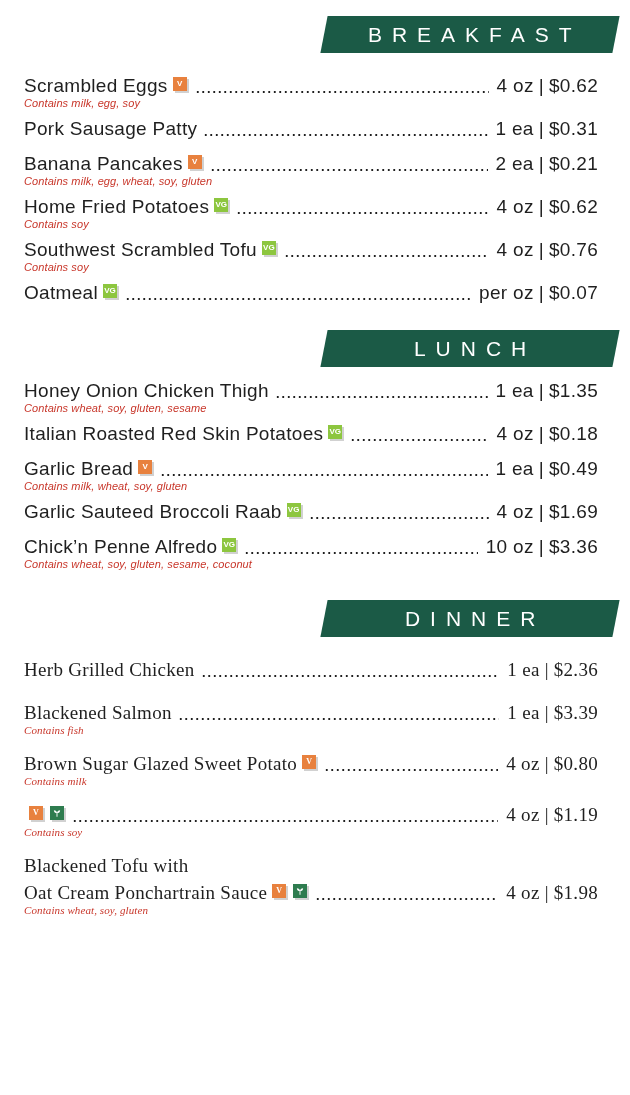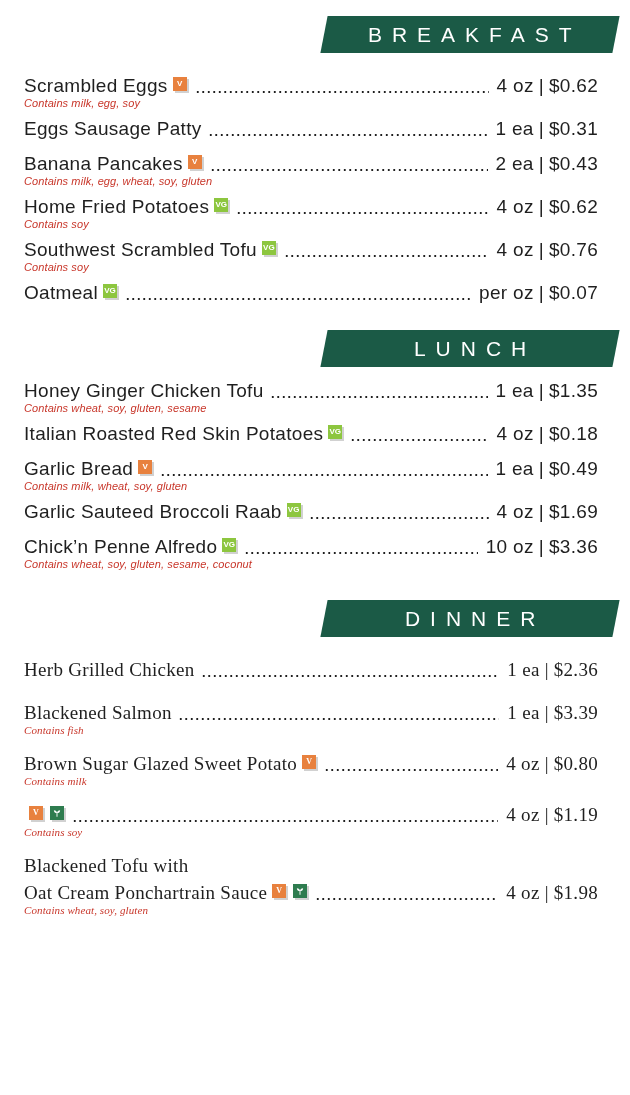--- a/index.html
+++ b/index.html
@@ -134,33 +134,33 @@
           <span class="item-name">Scrambled Eggs</span>
           <span class="badge badge-v">V</span>
           <span class="dots"></span>
           <span class="price-group"><span>4 oz</span><span class="divider">|</span><span>$0.62</span></span>
         </div>
         <div class="allergen">Contains milk, egg, soy</div>
       </div>
 
       <div class="item">
         <div class="item-row">
-          <span class="item-name">Eggs Sausage Patty</span>
+          <span class="item-name">Pork Sausage Patty</span>
           <span class="dots"></span>
           <span class="price-group"><span>1 ea</span><span class="divider">|</span><span>$0.31</span></span>
         </div>
       </div>
 
 
       <div class="item">
         <div class="item-row">
           <span class="item-name">Banana Pancakes</span>
           <span class="badge badge-v">V</span>
           <span class="dots"></span>
-          <span class="price-group"><span>2 ea</span><span class="divider">|</span><span>$0.43</span></span>
+          <span class="price-group"><span>2 ea</span><span class="divider">|</span><span>$0.21</span></span>
         </div>
         <div class="allergen">Contains milk, egg, wheat, soy, gluten</div>
       </div>
 
       <div class="item">
         <div class="item-row">
           <span class="item-name">Home Fried Potatoes</span>
           <span class="badge badge-vg">VG</span>
           <span class="dots"></span>
           <span class="price-group"><span>4 oz</span><span class="divider">|</span><span>$0.62</span></span>
@@ -194,21 +194,21 @@
     <div class="banner-row">
       <div class="banner">
         <span class="banner-label">LUNCH</span>
       </div>
     </div>
     <div class="items">
 
 
       <div class="item">
         <div class="item-row">
-          <span class="item-name">Honey Ginger Chicken Tofu</span>
+          <span class="item-name">Honey Onion Chicken Thigh</span>
           <span class="dots"></span>
           <span class="price-group"><span>1 ea</span><span class="divider">|</span><span>$1.35</span></span>
         </div>
         <div class="allergen">Contains wheat, soy, gluten, sesame</div>
       </div>
 
       <div class="item">
         <div class="item-row">
           <span class="item-name">Italian Roasted Red Skin Potatoes</span>
           <span class="badge badge-vg">VG</span>

